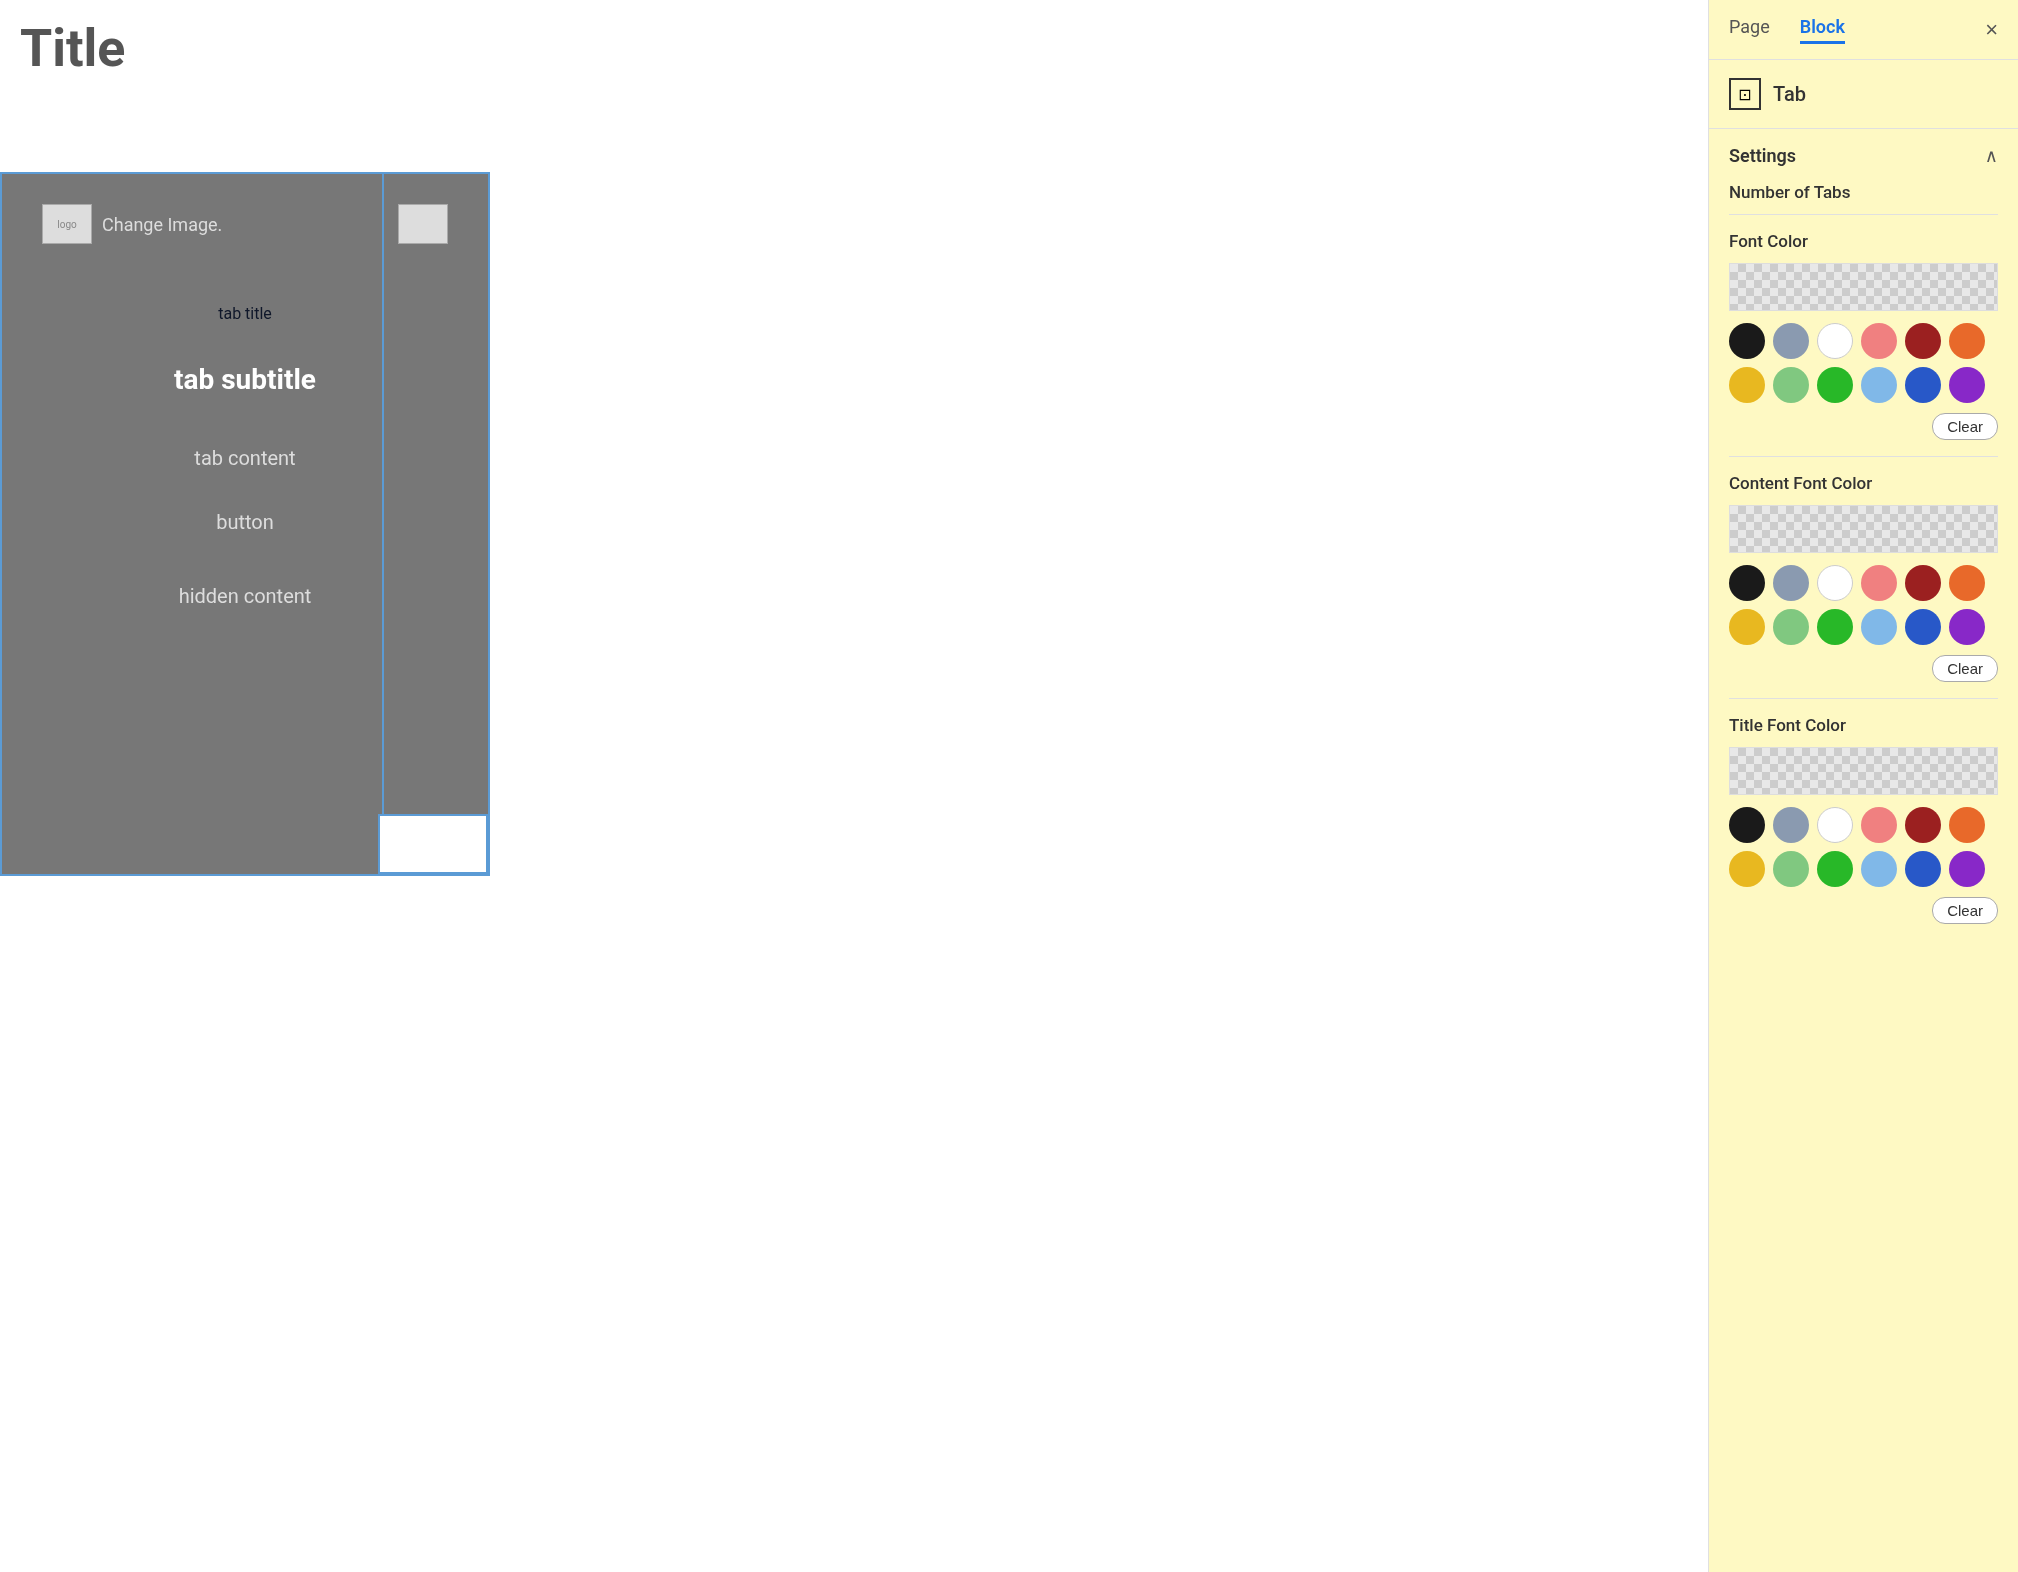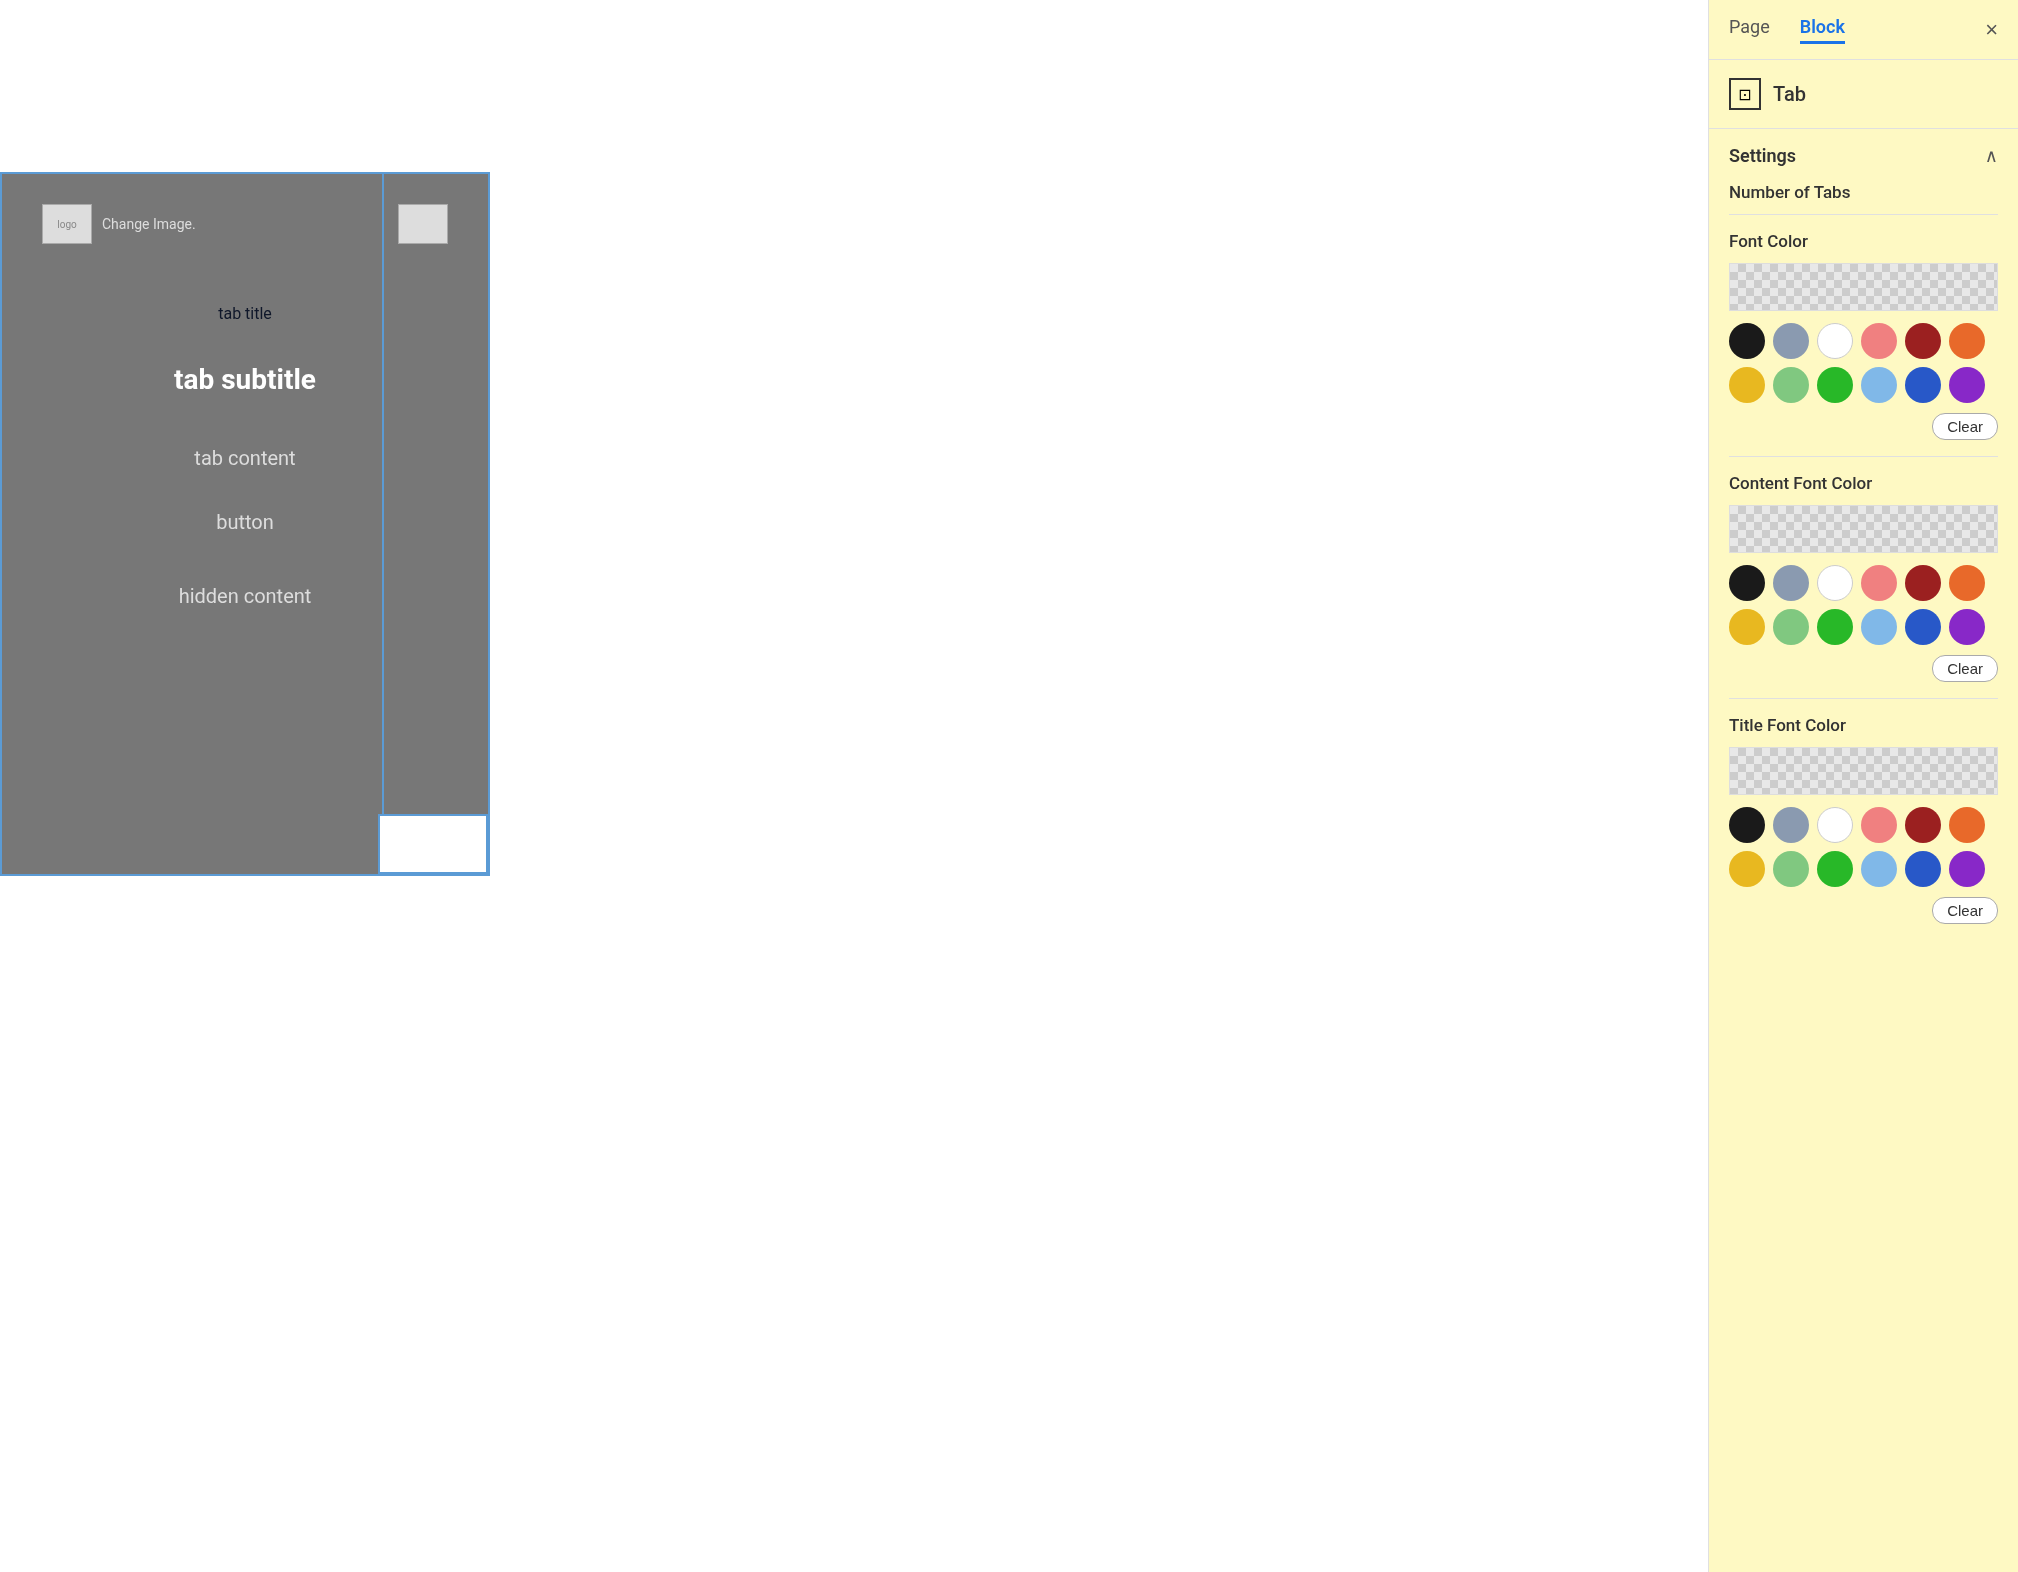--- a/index.html
+++ b/index.html
@@ -63,21 +63,21 @@
       border: 1px solid #aaa;
       display: flex;
       align-items: center;
       justify-content: center;
       font-size: 10px;
       color: #555;
     }
 
     .change-image-text {
       color: #ddd;
-      font-size: 14px;
+      font-size: 18px;
     }
 
     .logo-placeholder-right {
       margin-left: auto;
       width: 50px;
       height: 40px;
       background: #ddd;
       border: 1px solid #aaa;
     }
 
@@ -288,20 +288,21 @@
     .divider {
       height: 1px;
       background: #e0e0e0;
       margin: 4px 0 16px 0;
     }
   </style>
 </head>
 <body>
 
 <div class="main-canvas">
+  <h1 class="page-title">Title</h1>
 
   <div class="tab-preview-area">
     <div class="tab-preview-inner">
 
       <div class="tab-preview-header">
         <div class="logo-placeholder">
           <span style="font-size:10px;color:#888;">logo</span>
         </div>
         <span class="change-image-text">Change Image.</span>
         <div class="logo-placeholder-right"></div>

